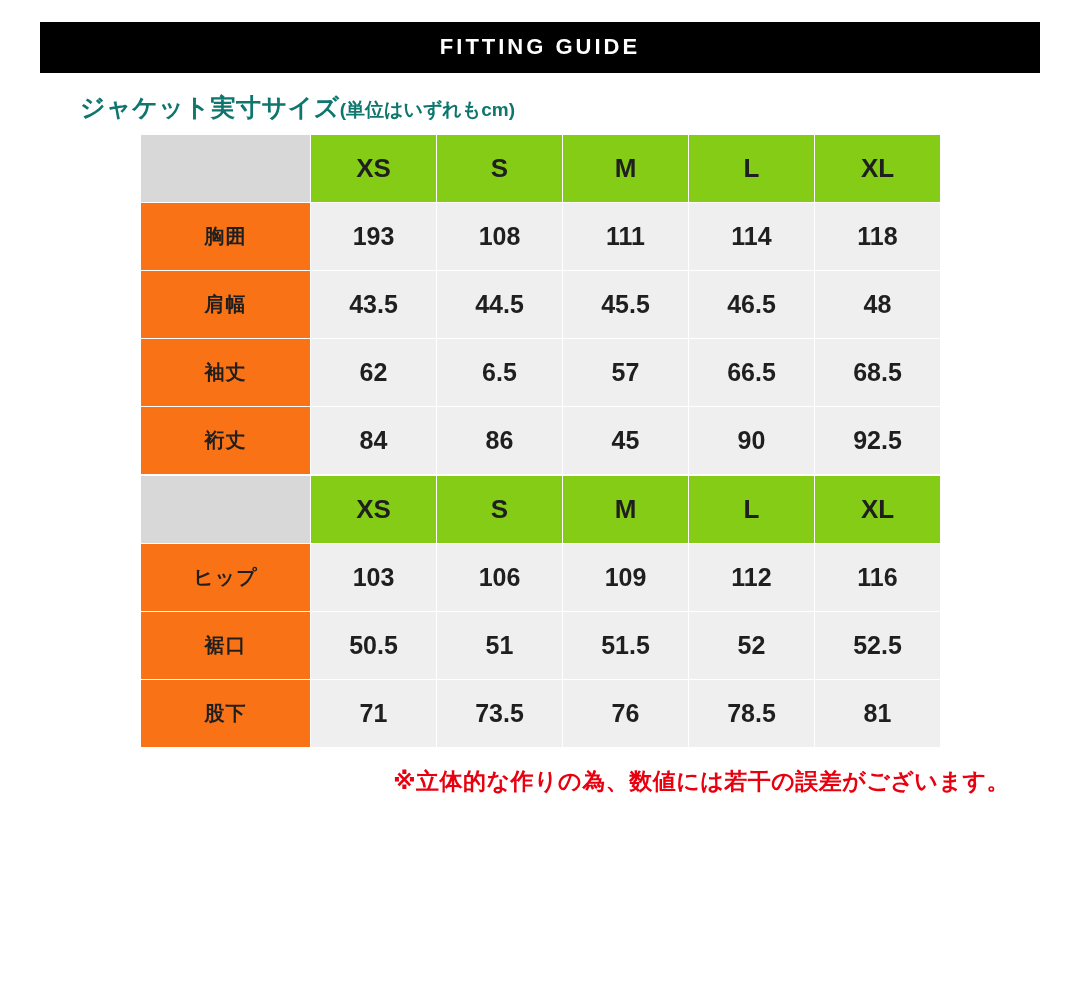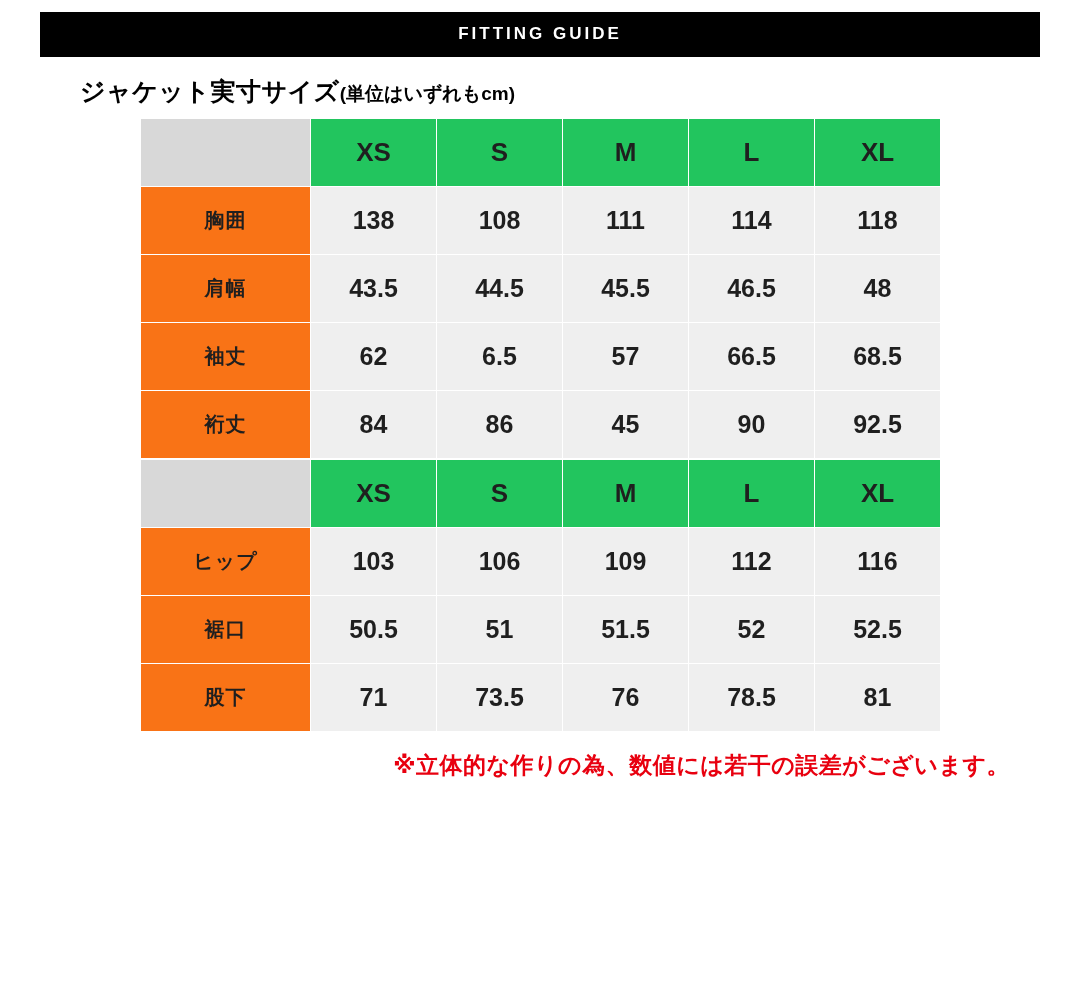--- a/index.html
+++ b/index.html
@@ -14,35 +14,35 @@
     color: #1a1a1a;
     overflow: hidden;
   }
   .page {
     position: relative;
     width: 1080px;
     height: 991px;
     box-sizing: border-box;
   }
   .banner {
-    margin: 12px 40px 0 40px;
+    margin: 22px 40px 0 40px;
     background: #000000;
     color: #ffffff;
     text-align: center;
-    font-size: 17px;
+    font-size: 22px;
     font-weight: bold;
     letter-spacing: 3px;
     padding: 12px 0 13px 0;
     font-family: "Liberation Sans", "DejaVu Sans", sans-serif;
   }
   .section-title {
     margin: 18px 0 10px 80px;
     font-size: 25px;
     font-weight: bold;
-    color: #000000;
+    color: #0f766e;
     letter-spacing: 0.5px;
   }
   .section-title .unit {
     font-size: 19px;
     font-weight: bold;
     letter-spacing: 0;
   }
   table.size-table {
     border-collapse: collapse;
     margin-left: 140px;
@@ -56,21 +56,21 @@
     height: 67px;
     font-size: 25px;
     font-weight: bold;
     color: #1f1f1f;
     padding: 0;
   }
   table.size-table col.label-col { width: 170px; }
   table.size-table col.val-col { width: 126px; }
 
   table.size-table thead th {
-    background: #22c55e;
+    background: #84cc16;
     font-size: 26px;
   }
   table.size-table thead th.corner {
     background: #d8d8d8;
   }
   table.size-table tbody th.row-label {
     background: #f97316;
     font-size: 20px;
     letter-spacing: 1px;
   }
@@ -112,21 +112,21 @@
         <th>XS</th>
         <th>S</th>
         <th>M</th>
         <th>L</th>
         <th>XL</th>
       </tr>
     </thead>
     <tbody>
       <tr>
         <th class="row-label">胸囲</th>
-        <td>138</td>
+        <td>193</td>
         <td>108</td>
         <td>111</td>
         <td>114</td>
         <td>118</td>
       </tr>
       <tr>
         <th class="row-label">肩幅</th>
         <td>43.5</td>
         <td>44.5</td>
         <td>45.5</td>

